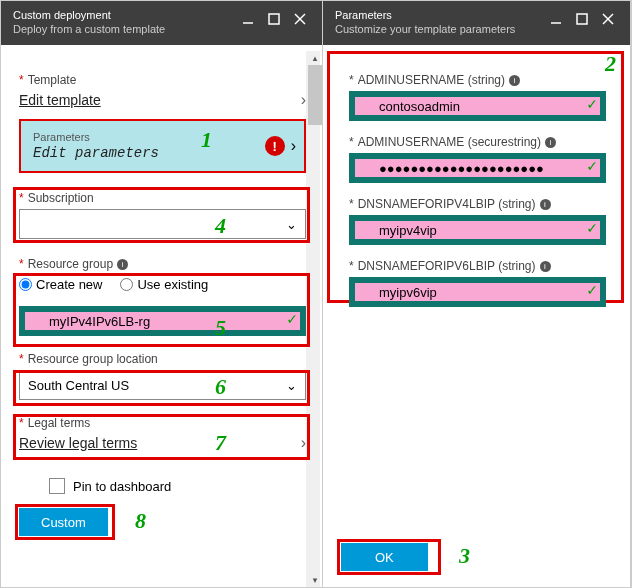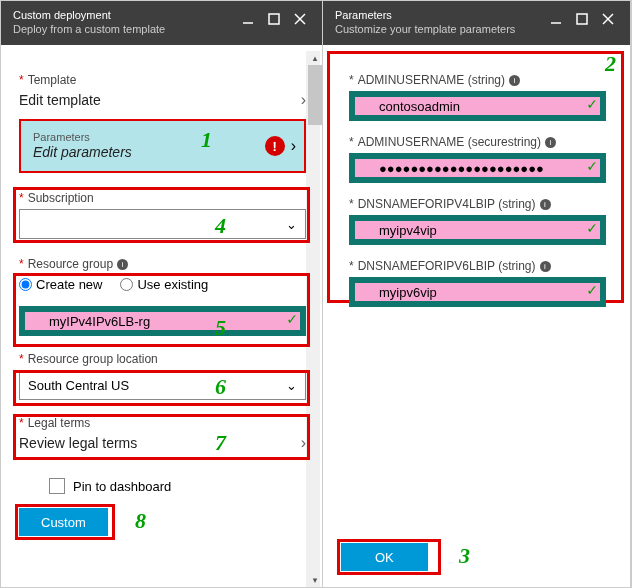--- a/index.html
+++ b/index.html
@@ -15,25 +15,25 @@
   .header .btns { display: flex; gap: 6px; }
   .hbtn { width: 20px; height: 20px; cursor: pointer; color: #fff; display: inline-flex; align-items: center; justify-content: center; }
   .body { padding: 14px 16px 10px 18px; position: relative; height: calc(100% - 50px); }
   .scrolltrack { position: absolute; right: 2px; top: 50px; bottom: 0; width: 14px; background: #f0f0f0; }
   .scrollthumb { position: absolute; right: 0; width: 14px; background: #c6c6c6; }
   .scrollarrow { position: absolute; right: 0; width: 14px; height: 14px; display:flex; align-items:center; justify-content:center; color:#555; font-size:9px; }
   .section-label { font-size: 12px; color: #444; margin-top: 14px; display:flex; align-items:center; gap:4px; }
   .section-label .req { color: #d40000; }
   .info-icon { width:11px; height:11px; border-radius:50%; background:#555; color:#fff; font-size:8px; display:inline-flex; align-items:center; justify-content:center; }
   .nav-row { display:flex; align-items:center; justify-content:space-between; cursor:pointer; padding: 4px 0; }
-  .nav-row .text { font-size: 14px; color:#222; }
+  .nav-row .text { font-size: 14px; color:#222;text-decoration:underline; }
   .nav-row .arr { color:#666; font-size: 16px; }
   .param-banner { background:#b3e4ea; border:2px solid #e00000; padding:10px 8px 10px 12px; display:flex; align-items:center; justify-content:space-between; margin-top:6px; }
   .param-banner .ptxt small { font-size:11px; color:#555; display:block; }
-  .param-banner .ptxt i { font-size:14px; font-style:italic; color:#222; }
+  .param-banner .ptxt i { font-size:14px; font-style:italic; color:#222;font-family:Liberation Mono, monospace; }
   .error-icon { width:20px; height:20px; border-radius:50%; background:#d40000; color:#fff; font-weight:bold; display:flex; align-items:center; justify-content:center; margin-right:6px; font-size:13px;}
   .num { position:absolute; color:#00a000; font-size:22px; font-style:italic; font-weight:bold; font-family:"Times New Roman",serif; }
   .select-box { border:1px solid #888; height:30px; width:100%; margin-top:4px; display:flex; align-items:center; justify-content:space-between; padding:0 8px; font-size:13px; cursor:pointer; background:#fff; }
   .text-input { border:6px solid #0f766e; height:30px; width:100%; margin-top:4px; padding:0 30px 0 24px; font-size:13px; background:#f9a8d4; }
   .input-wrap { position:relative; }
   .valid-icon { position:absolute; right:8px; top:50%; transform:translateY(-50%); color:#00a000; font-size:14px; }
   .radio-row { margin-top:6px; font-size:13px; display:flex; gap:18px; align-items:center; }
   .radio-row label { display:flex; align-items:center; gap:4px; cursor:pointer; }
   .redbox { border:3px solid #e00000; position:absolute; pointer-events:none; }
   .checkbox-row { display:flex; align-items:center; gap:8px; font-size:13px; margin-top:22px; cursor:pointer;padding-left:30px; }

